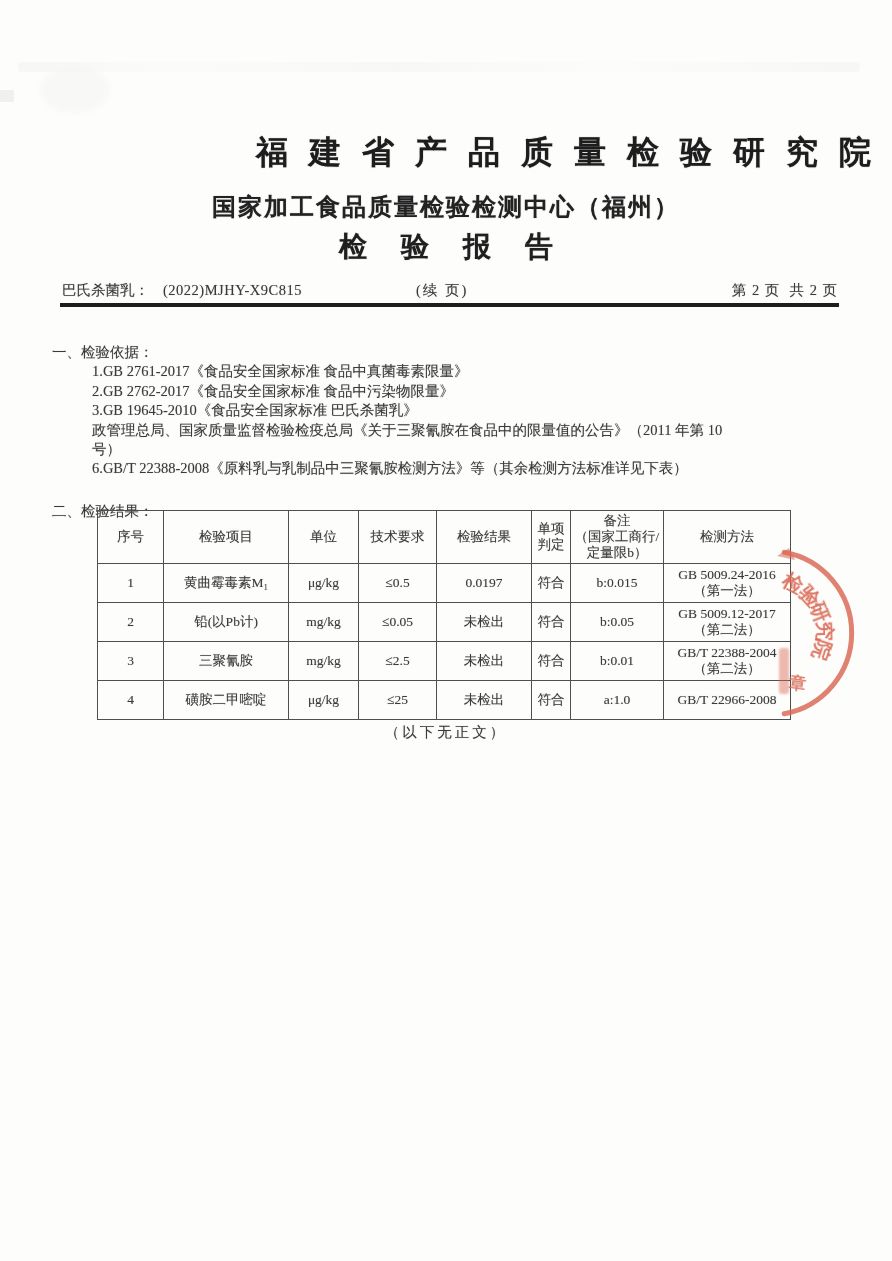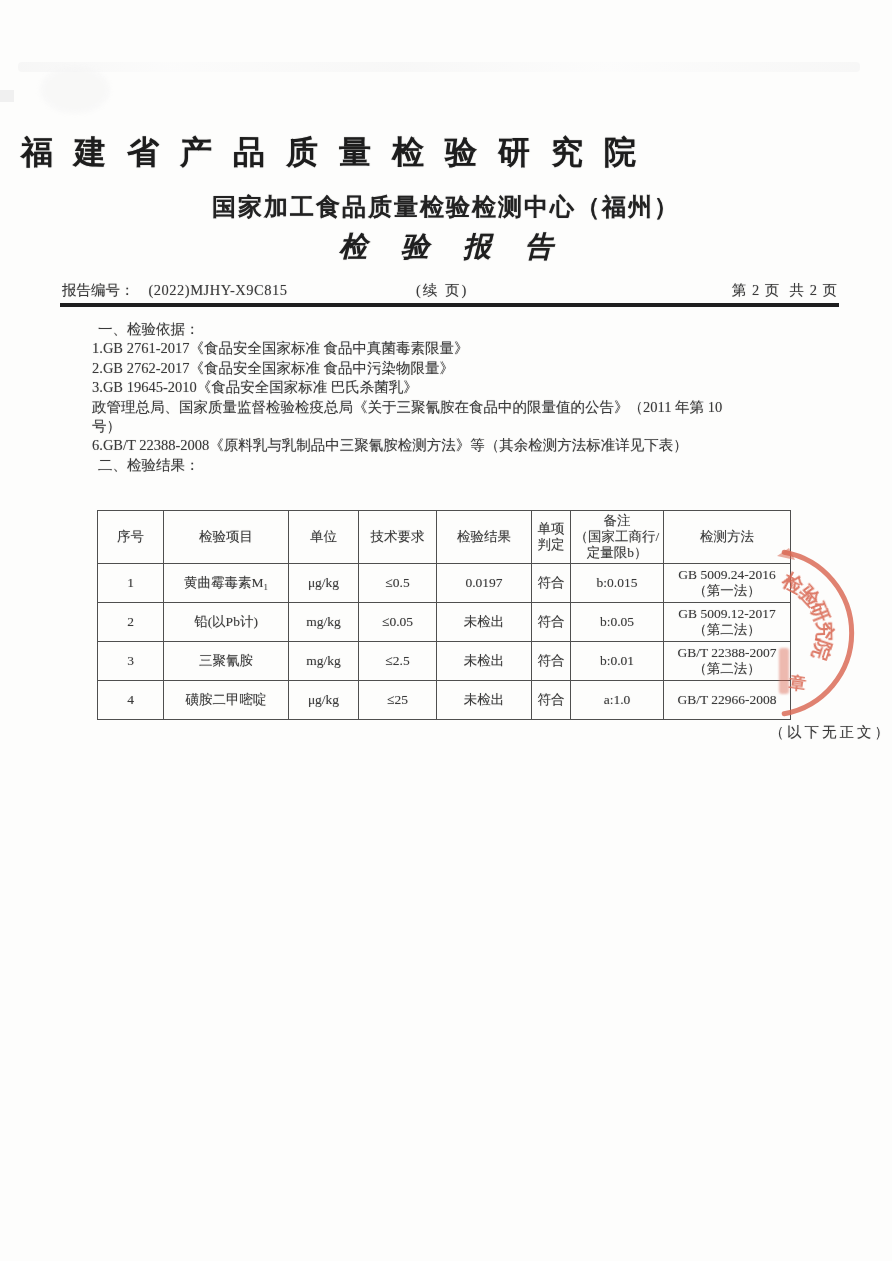--- a/index.html
+++ b/index.html
@@ -20,50 +20,49 @@
   .art-band { top: 62px; left: 18px; width: 842px; height: 10px;
     background: linear-gradient(90deg, #f1f1f1 0%, #fafafa 18%, #f3f3f3 45%, #fbfbfb 70%, #f2f2f2 100%);
     opacity: 0.55; border-radius: 4px; }
   .art-edge { top: 90px; left: 0; width: 14px; height: 12px; background: #ececec; opacity: 0.8; }
   .art-blob { top: 66px; left: 40px; width: 70px; height: 48px; background: #f4f4f4; opacity: 0.5;
     border-radius: 50%; filter: blur(2px); }
 
   
   .title1 {
     position: absolute; top: 131px; left: 0; width: 100%;
-    text-align: left; font-size: 32px; font-weight: 700;
+    text-align: right; font-size: 32px; font-weight: 700;
     letter-spacing: 21px; padding-left: 21px; color: #1d1d1d;
     text-shadow: 0 0 1px rgba(40,40,40,0.6);
   }
   .title2 {
     position: absolute; top: 191px; left: 0; width: 100%;
     text-align: center; font-size: 24px; font-weight: 700;
     letter-spacing: 2px; padding-left: 0; color: #222;
     text-shadow: 0 0 1px rgba(40,40,40,0.55);
   }
   .title3 {
     position: absolute; top: 228px; left: 0; width: 100%;
     text-align: center; font-size: 28px; font-weight: 700;
     letter-spacing: 34px; padding-left: 34px; color: #1f1f1f;
     text-shadow: 0 0 1px rgba(40,40,40,0.6);
-    font-style: italic;
   }
 
   
   .meta-row { position: absolute; top: 281px; left: 0; width: 100%; height: 20px; font-size: 14.5px; }
   .meta-left  { position: absolute; left: 62px; top: 0; }
   .meta-left .num { margin-left: 14px; letter-spacing: 0.5px; }
   .meta-center { position: absolute; left: 416px; top: 0; letter-spacing: 2px; white-space: pre; }
   .meta-right { position: absolute; right: 54px; top: 0; white-space: pre; letter-spacing: 1px; margin-left: 20px; }
   .rule { position: absolute; top: 303px; left: 60px; width: 779px; height: 4px; background: #1e1e1e; }
 
   
   .body-block { position: absolute; top: 320px; left: 0; width: 100%; font-size: 14.5px; line-height: 19.4px; }
   .body-block p { white-space: pre; }
-  .indent-title { padding-left: 98px; }
+  .indent-title { padding-left: 52px; margin-top: 23px; }
   .indent-item  { padding-left: 92px; }
 
   
   table.results {
     position: absolute; top: 510px; left: 97px;
     width: 691px; border-collapse: collapse;
     font-size: 13.5px; table-layout: fixed;
   }
   table.results th, table.results td {
     border: 1px solid #4f4f4f;
@@ -73,21 +72,21 @@
   }
   table.results thead tr { height: 52px; }
   table.results tbody tr { height: 39px; }
   col.c-no { width: 66px; } col.c-item { width: 125px; } col.c-unit { width: 70px; }
   col.c-req { width: 78px; } col.c-res { width: 95px; } col.c-jud { width: 39px; }
   col.c-rem { width: 93px; } col.c-met { width: 127px; }
   td.cell-item { text-align: left; padding-left: 10px; }
   .hdr-line { display: block; line-height: 16px; }
   .method-line { display: block; line-height: 16px; }
 
-  .footer-note { position: absolute; top: 723px; left: 0; width: 100%; text-align: right;
+  .footer-note { position: absolute; top: 723px; left: 0; width: 100%; text-align: center;
     font-size: 14.5px; letter-spacing: 3px; }
 
   
   .stamp { position: absolute; left: 665px; top: 520px; width: 220px; height: 235px; pointer-events: none; }
   .stamp svg { position: absolute; left: 0; top: 0; }
   .stamp-char {
     position: absolute; font-size: 20px; font-weight: 700; color: #d96752;
     opacity: 0.88; width: 22px; height: 22px; text-align: center; line-height: 22px;
     filter: blur(0.3px);
   }
@@ -108,21 +107,21 @@
   <div class="artifact art-band"></div>
   <div class="artifact art-edge"></div>
   <div class="artifact art-blob"></div>
 
   <div class="title1">福建省产品质量检验研究院</div>
   <div class="title2">国家加工食品质量检验检测中心（福州）</div>
   <div class="title3">检验报告</div>
 
   <div class="meta-row scan-text">
     <div class="meta-left">
-      <span>报告编号：</span><span class="num">(2022)MJHY-X9C815</span>
+      <span>巴氏杀菌乳：</span><span class="num">(2022)MJHY-X9C815</span>
     </div>
     <div class="meta-center">(续 页)</div>
     <div class="meta-right">第 2 页  共 2 页</div>
   </div>
   <div class="rule"></div>
 
   <div class="body-block scan-text">
     <p class="indent-title">一、检验依据：</p>
     <p class="indent-item">1.GB 2761-2017《食品安全国家标准 食品中真菌毒素限量》</p>
     <p class="indent-item">2.GB 2762-2017《食品安全国家标准 食品中污染物限量》</p>
@@ -192,21 +191,21 @@
       </tr>
       <tr>
         <td>3</td>
         <td class="cell-item">三聚氰胺</td>
         <td>mg/kg</td>
         <td>≤2.5</td>
         <td>未检出</td>
         <td>符合</td>
         <td>b:0.01</td>
         <td>
-          <span class="method-line">GB/T 22388-2007</span>
+          <span class="method-line">GB/T 22388-2004</span>
           <span class="method-line">（第二法）</span>
         </td>
       </tr>
       <tr>
         <td>4</td>
         <td class="cell-item">磺胺二甲嘧啶</td>
         <td>μg/kg</td>
         <td>≤25</td>
         <td>未检出</td>
         <td>符合</td>

